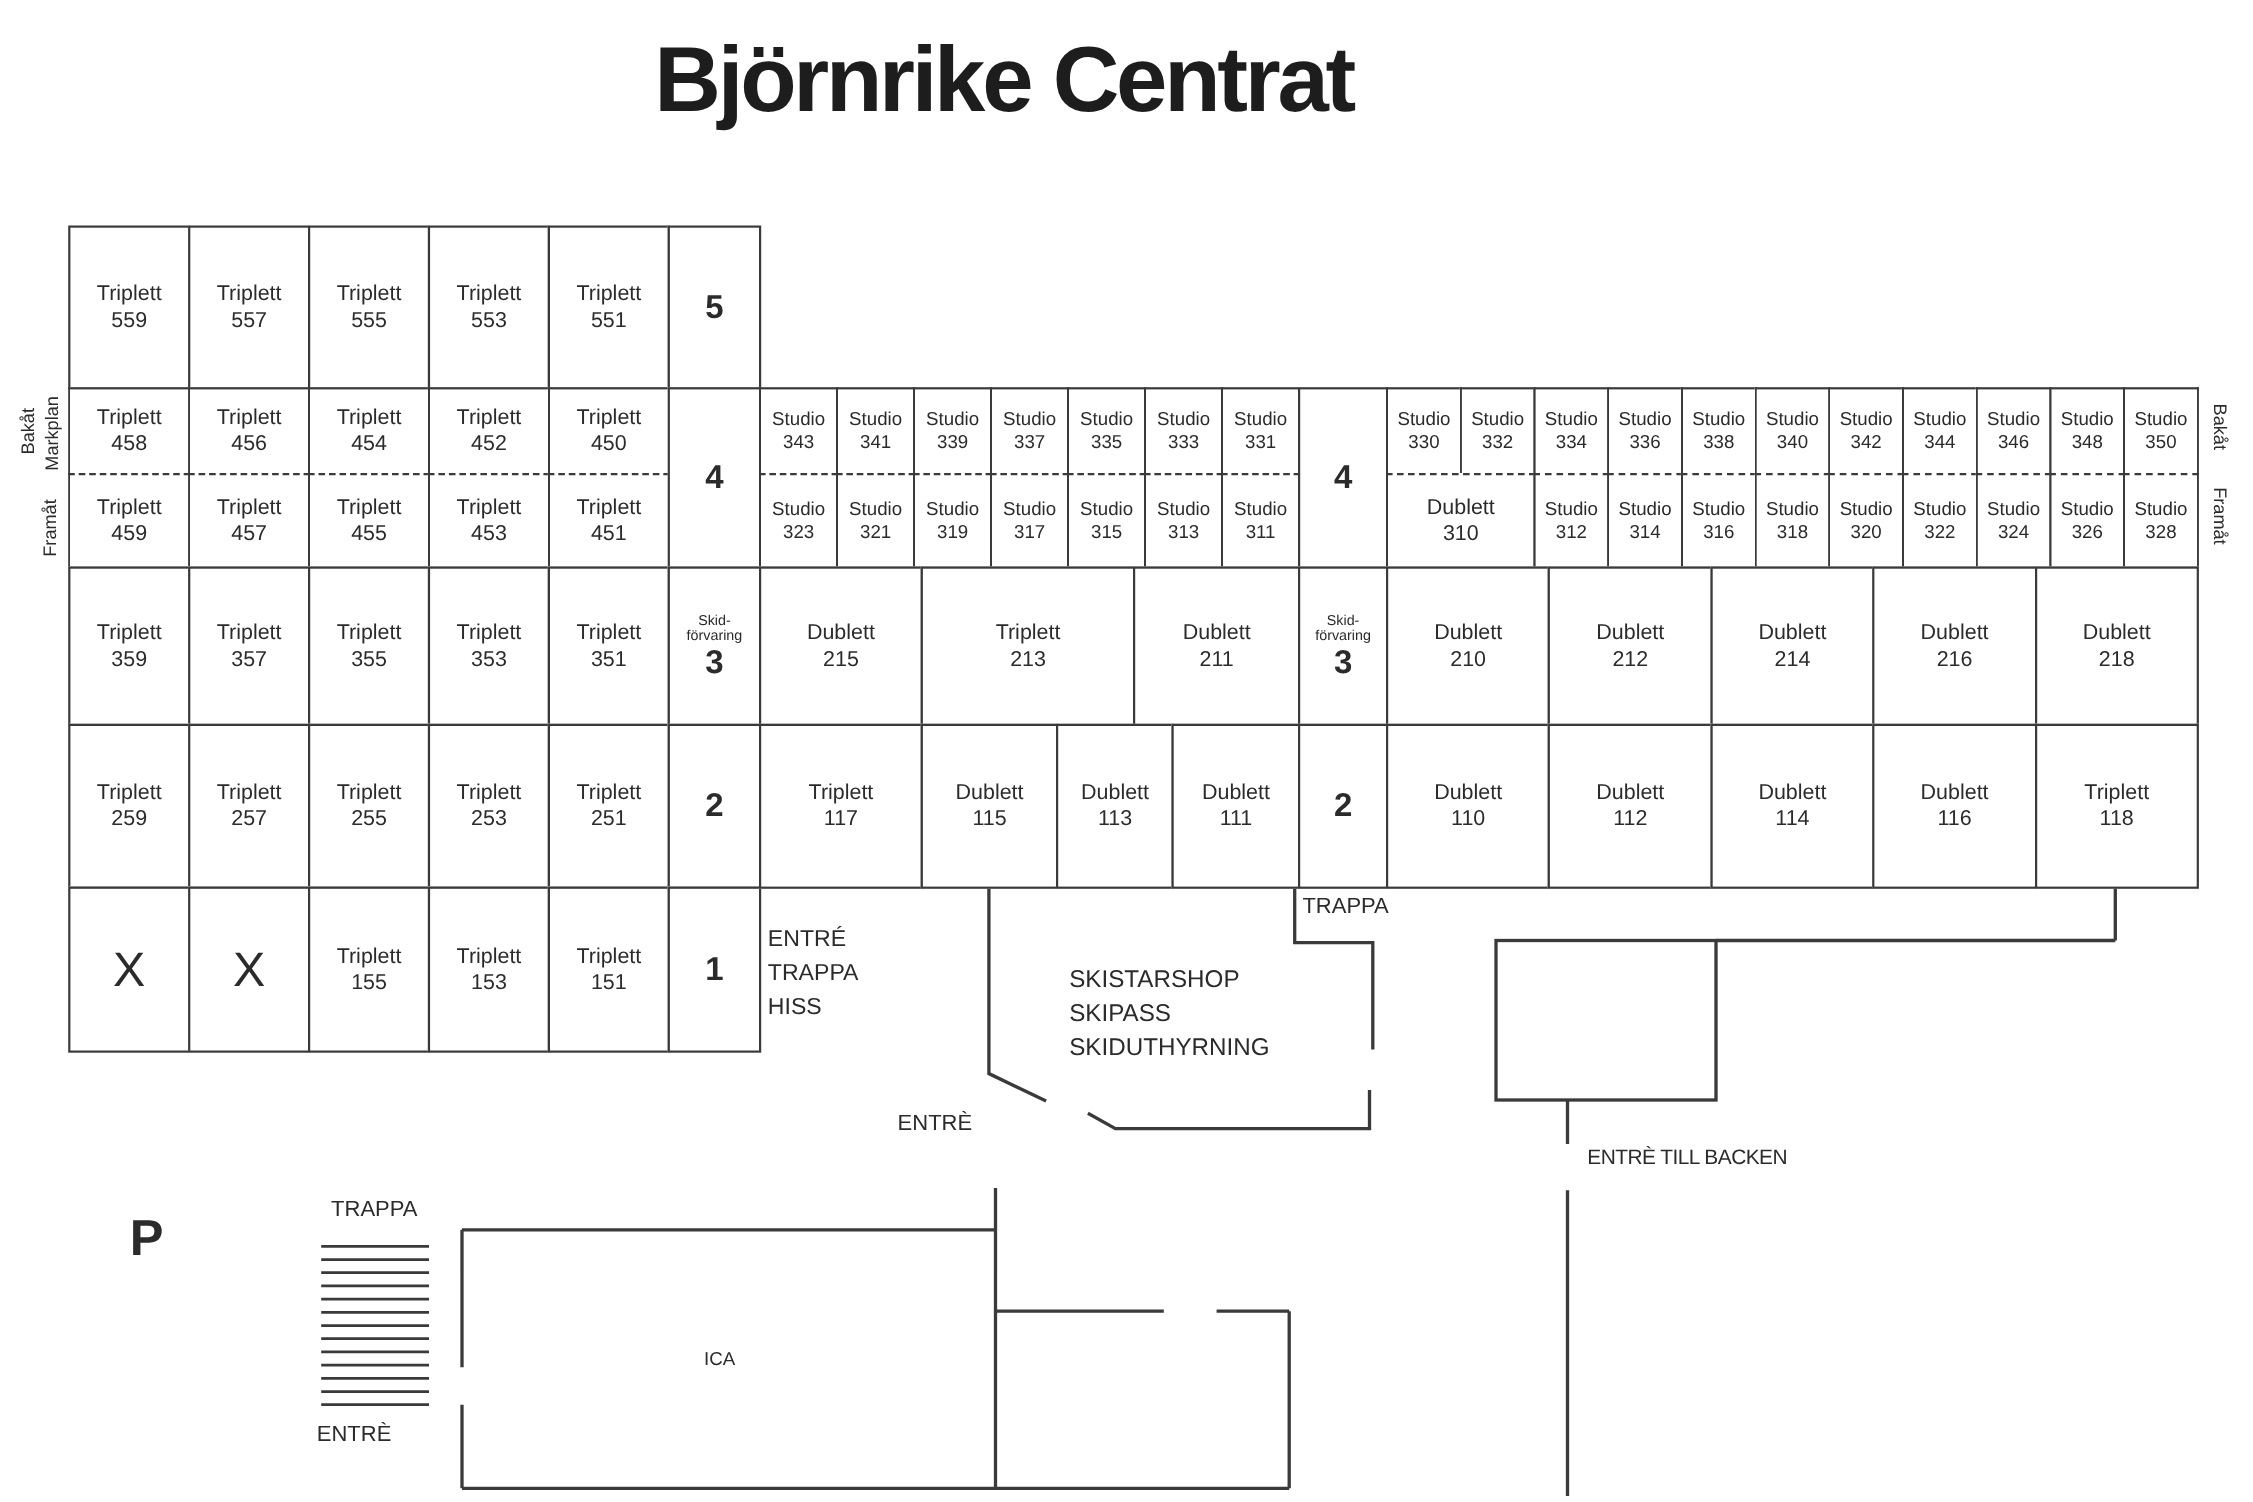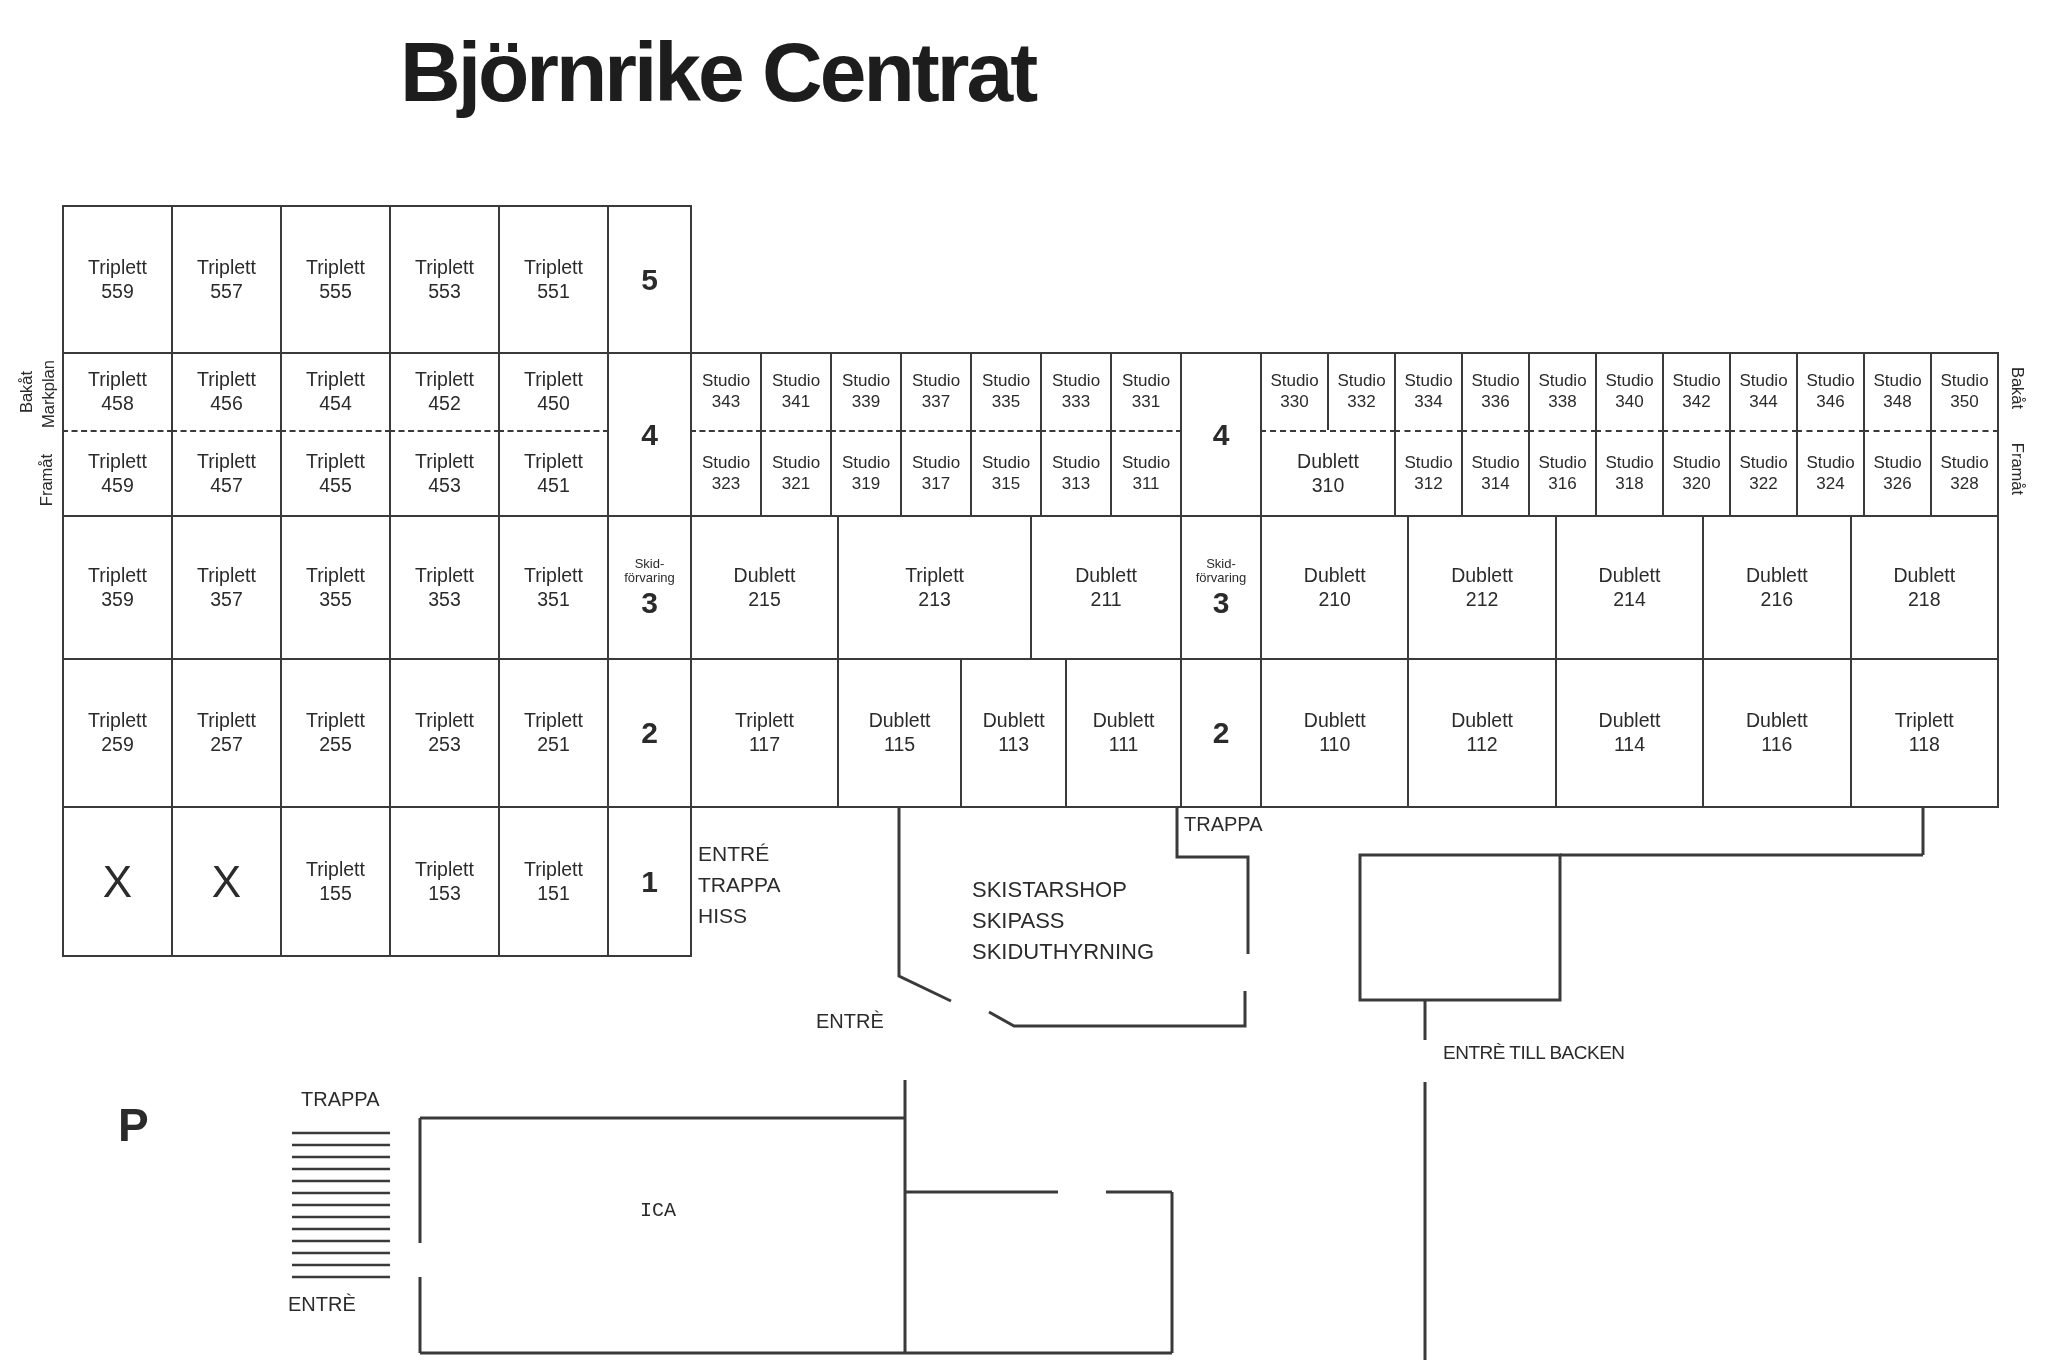--- a/index.html
+++ b/index.html
@@ -1,18 +1,18 @@
 <!DOCTYPE html>
 <html><head>
 <meta charset="utf-8">
 <style>
   html,body{margin:0;padding:0;background:#fff;}
   #plan{position:relative;width:2048px;height:1365px;background:#fff;
         font-family:"Liberation Sans",sans-serif;color:#2b2b2b;overflow:hidden;}
-  .title{position:absolute;left:400px;top:24px;width:830px;text-align:left;
+  .title{position:absolute;left:400px;top:24px;width:830px;text-align:right;
          font-size:84px;font-weight:bold;letter-spacing:-3px;color:#1d1d1d;}
   .cell{position:absolute;box-sizing:border-box;border:2px solid #3a3a3a;background:#fff;
         display:flex;flex-direction:column;align-items:center;justify-content:center;
         text-align:center;gap:2px;}
   .cell span{white-space:pre-line;font-size:17px;line-height:1.22;}
   .cell.big span{font-size:19.5px;}
   .cell.xcell span{font-size:44px;font-weight:500;}
   .cell span.num{font-size:30px;font-weight:bold;line-height:1.05;}
   .cell span.small{font-size:13px;line-height:1.08;}
   .cell.dash-b{border-bottom-style:dashed;}
@@ -50,21 +50,21 @@
 HISS</div>
   <div class="lbl" style="left:1184px;top:813px;font-size:20px;">TRAPPA</div>
   <div class="lbl" style="left:972px;top:874px;font-size:22px;line-height:31px;">SKISTARSHOP
 SKIPASS
 SKIDUTHYRNING</div>
   <div class="lbl" style="left:816px;top:1010px;font-size:20px;">ENTRÈ</div>
   <div class="lbl" style="left:1443px;top:1042px;font-size:19px;letter-spacing:-0.5px;">ENTRÈ TILL BACKEN</div>
   <div class="lbl" style="left:118px;top:1098px;font-size:46px;font-weight:bold;">P</div>
   <div class="lbl" style="left:301px;top:1088px;font-size:20px;">TRAPPA</div>
   <div class="lbl" style="left:288px;top:1293px;font-size:20px;">ENTRÈ</div>
-  <div class="lbl" style="left:640px;top:1199px;font-size:20px;font-family:Liberation Mono, monospace;">ICA</div>
+  <div class="lbl" style="left:640px;top:1226px;font-size:17px;">ICA</div>
 <div class="cell big" style="left: 62px; top: 205px; width: 111px; height: 149px;">
       <span>Triplett
 559</span>
     </div>
     <div class="cell big" style="left: 171px; top: 205px; width: 111px; height: 149px;">
       <span>Triplett
 557</span>
     </div>
     <div class="cell big" style="left: 280px; top: 205px; width: 111px; height: 149px;">
       <span>Triplett

